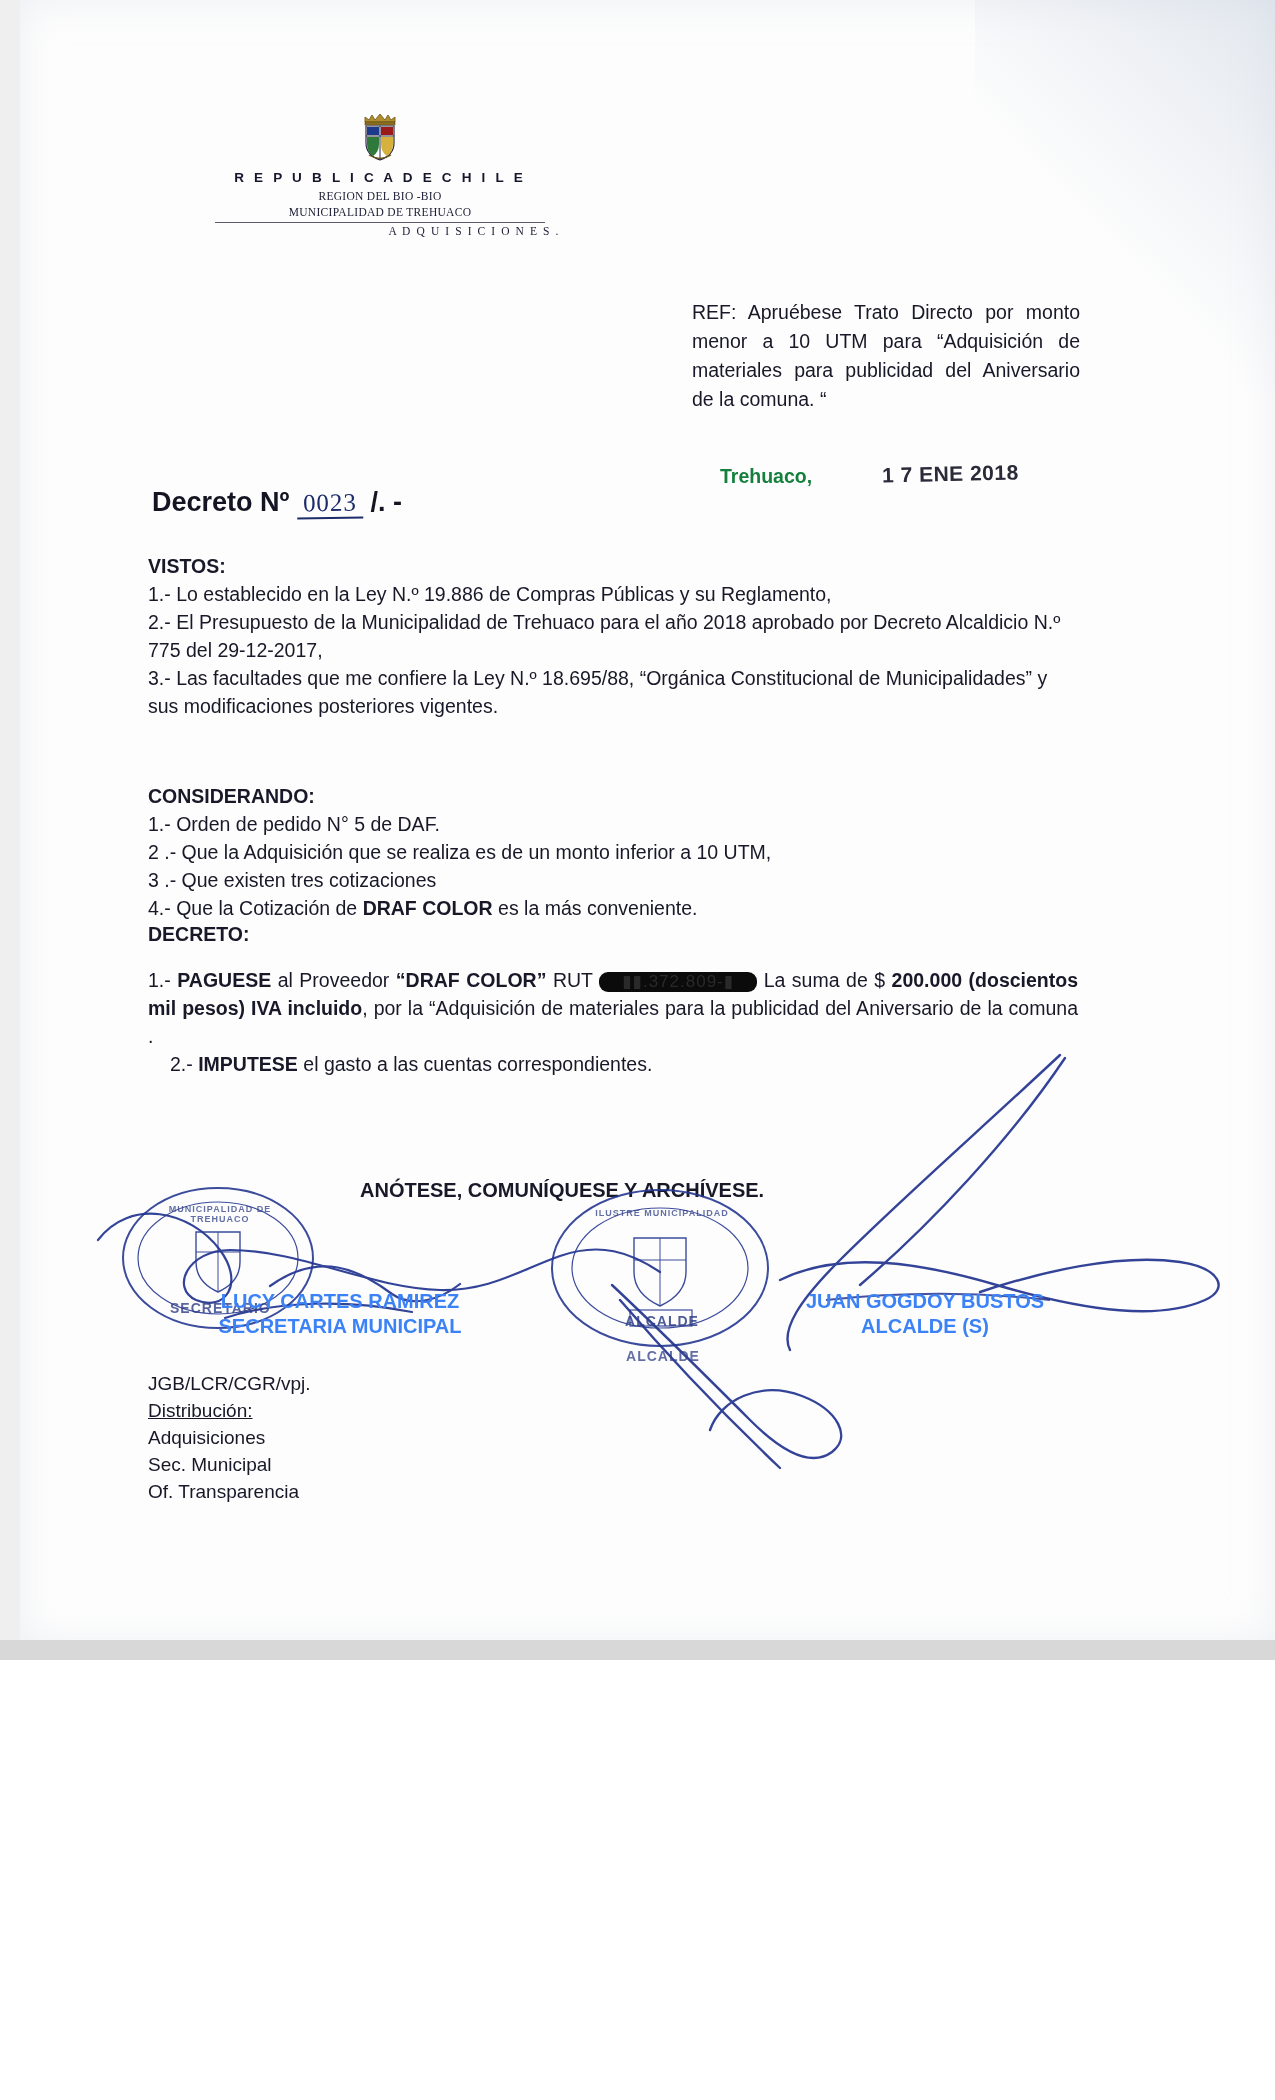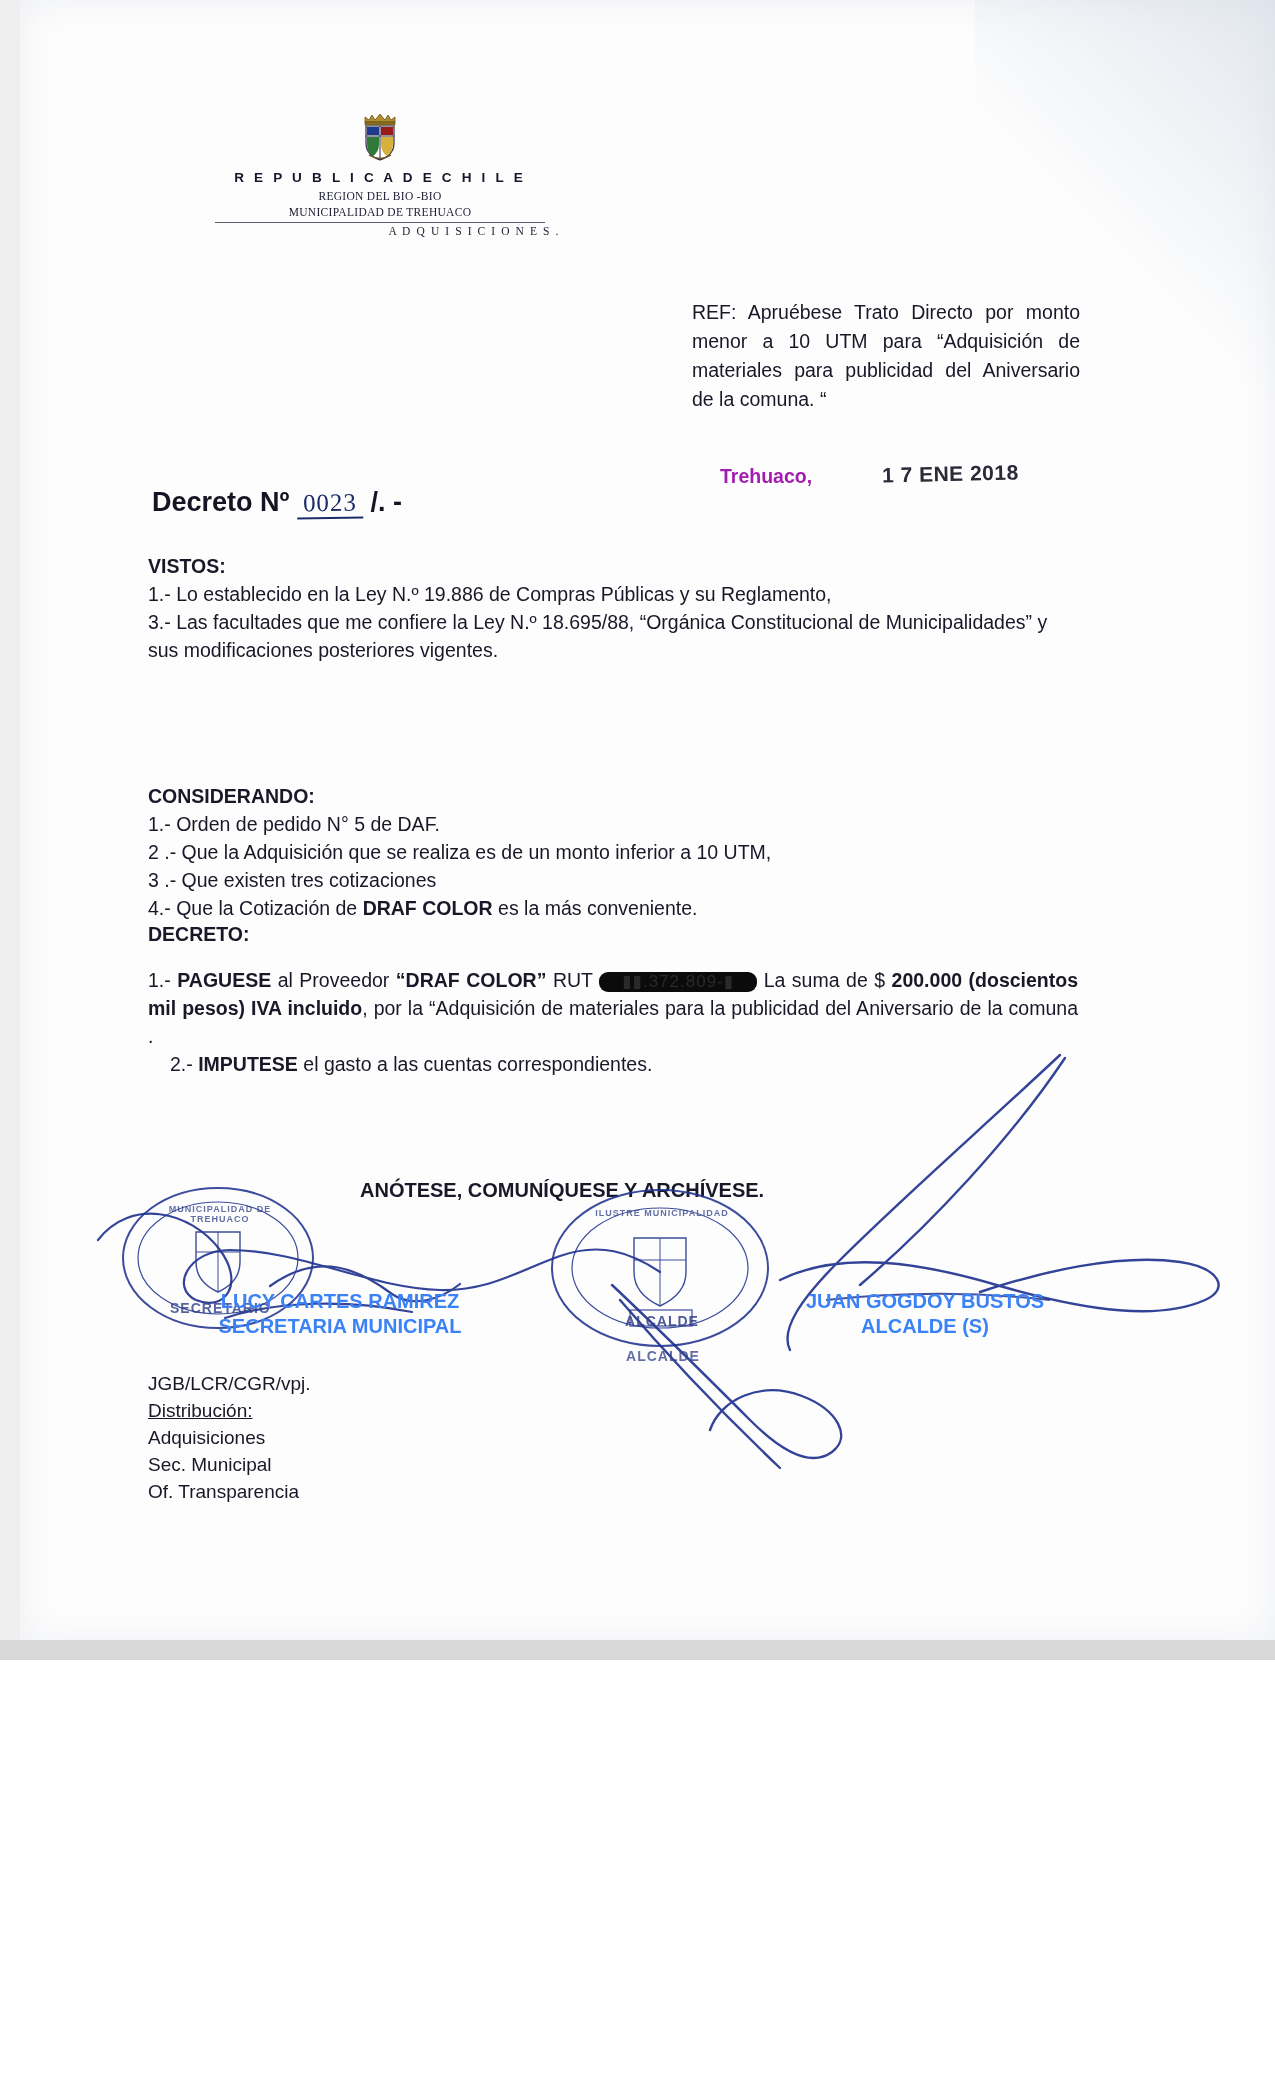--- a/index.html
+++ b/index.html
@@ -116,21 +116,21 @@
     text-align: justify;
   }
 
   
   .place-line {
     position: absolute;
     left: 700px;
     top: 465px;
     font-size: 19.5px;
     font-weight: bold;
-    color: #a21caf;
+    color: #15803d;
   }
   .date-stamp {
     position: absolute;
     left: 862px;
     top: 462px;
     font-family: "Liberation Sans", sans-serif;
     font-size: 21px;
     font-weight: 600;
     letter-spacing: 0.5px;
     color: #2a2a38;
@@ -265,20 +265,21 @@
 
     <div class="decreto-line">
       <span>Decreto Nº</span>
       <span class="decreto-num">0023</span>
       <span>/. -</span>
     </div>
 
     <div class="body-block b-vistos">
       <div class="hdr">VISTOS:</div>
       <div>1.- Lo establecido en la Ley N.º 19.886 de Compras Públicas y su Reglamento,</div>
+      <div>2.- El Presupuesto de la Municipalidad de Trehuaco para el año 2018 aprobado por Decreto Alcaldicio N.º 775 del 29-12-2017,</div>
       <div>3.- Las facultades que me confiere la Ley N.º 18.695/88, “Orgánica Constitucional de Municipalidades” y sus modificaciones posteriores vigentes.</div>
     </div>
 
     <div class="body-block b-consid">
       <div class="hdr">CONSIDERANDO:</div>
       <div>1.- Orden de pedido N° 5 de DAF.</div>
       <div>2 .- Que la Adquisición que se realiza es de un monto inferior a 10 UTM,</div>
       <div>3 .- Que existen tres cotizaciones</div>
       <div>
         <span>4.- Que la Cotización de </span><span class="hdr">DRAF COLOR</span><span> es la más conveniente.</span>

